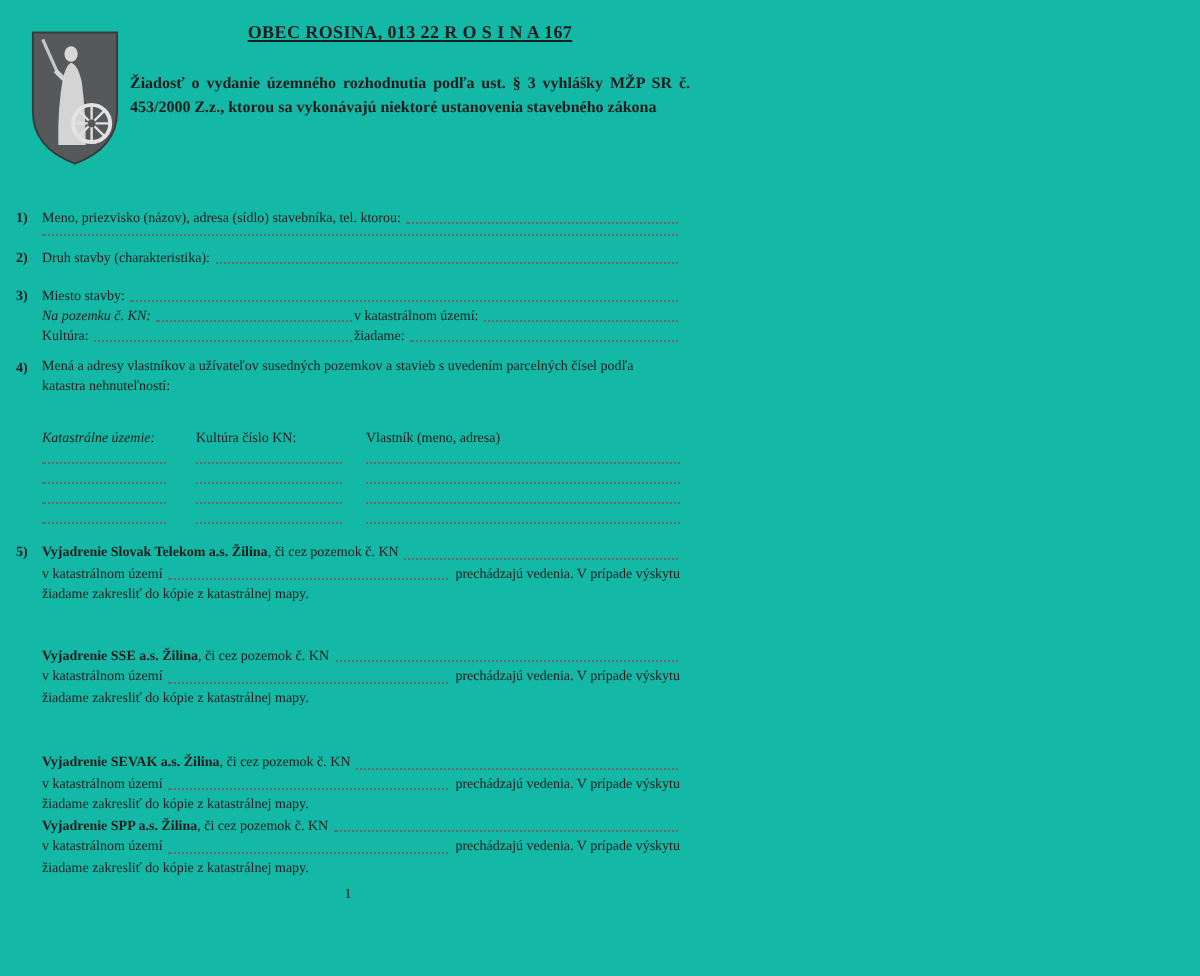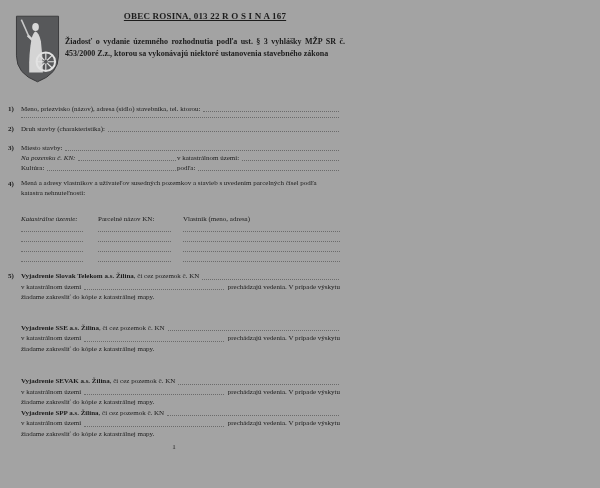--- a/index.html
+++ b/index.html
@@ -1,17 +1,17 @@
 <!DOCTYPE html>
 <html><head>
 <meta charset="utf-8">
 <style>
   html,body{margin:0;padding:0;background:#ffffff;}
   .page{
-    position:relative;width:600px;height:488px;background:#a3a3a3;
+    position:relative;width:600px;height:488px;background:#14b8a6;
     color:#1c1c1c;font-family:"Liberation Serif","DejaVu Serif",serif;
     overflow:hidden;
   }
   
   .header{position:absolute;left:15px;top:11px;width:330px;display:flex;}
   .arms{flex:none;width:45px;height:70px;margin-top:3px;}
   .header-right{margin-left:5px;flex:1;min-width:0;}
   .doc-title{
     text-align:center;font-weight:bold;font-size:9px;line-height:11px;
     text-decoration:underline;white-space:nowrap;letter-spacing:0.2px;
@@ -130,35 +130,35 @@
             <span class="nw">v katastrálnom území:</span>
             <span class="lead"></span>
           </div>
         </div>
         <div class="line">
           <div class="cell" style="width:156px;">
             <span class="nw">Kultúra:</span>
             <span class="lead"></span>
           </div>
           <div class="cell-grow">
-            <span class="nw">podľa:</span>
+            <span class="nw">žiadame:</span>
             <span class="lead"></span>
           </div>
         </div>
       </div>
     </div>
 
     <div class="item m-item4">
       <span class="num">4)</span>
       <div class="ibody">
         <div class="item4-label">Mená a adresy vlastníkov a užívateľov susedných pozemkov a stavieb s uvedením parcelných čísel podľa katastra nehnuteľností:</div>
         <div class="ktable">
           <div class="trow">
             <span class="tc1 nw">Katastrálne územie:</span>
-            <span class="tc2 nw">Parcelné názov KN:</span>
+            <span class="tc2 nw">Kultúra číslo KN:</span>
             <span class="tc3 nw">Vlastník (meno, adresa)</span>
           </div>
           <div class="trow">
             <span class="dl1"></span>
               <span class="dsp1"></span>
               <span class="dl2"></span>
               <span class="dsp2"></span>
               <span class="dl3"></span>
           </div>
           <div class="trow">

